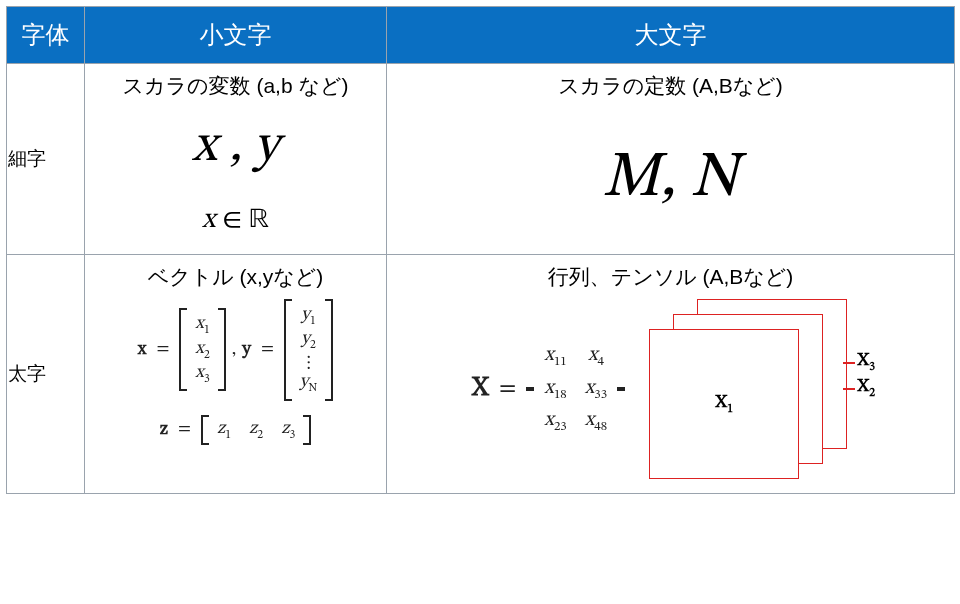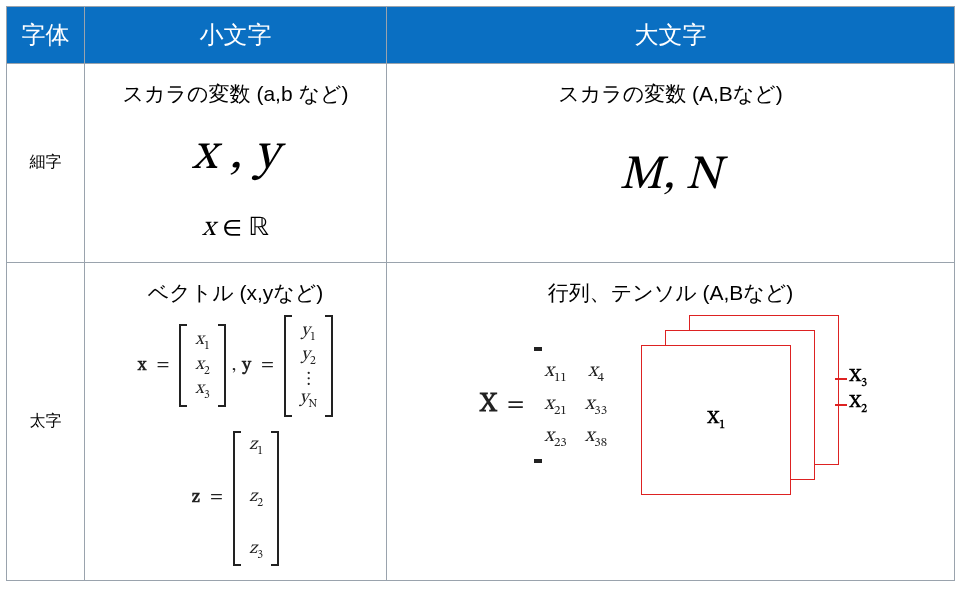--- a/index.html
+++ b/index.html
@@ -25,29 +25,28 @@
     background: #0a6fc2;
     color: #fff;
     font-weight: 400;
     font-size: 24px;
     padding: 12px 8px;
   }
   col.c0 { width: 78px; }
   col.c1 { width: 302px; }
   col.c2 { width: 568px; }
   td.rowhdr {
-    text-align: center;
-    font-size: 16px;
+    font-size: 19px;
     vertical-align: middle;
     font-family: Liberation Mono, monospace;
   }
   td.cell {
     vertical-align: top;
     text-align: center;
-    padding: 12px 6px 14px 6px;
+    padding: 4px 6px 14px 6px;
   }
   .celltitle {
     font-size: 21px;
     text-align: center;
     margin: 4px 0 8px 0;
   }
   
   .mathbig {
     font-family: "STIX Two Math", "Cambria Math", "Latin Modern Math", Georgia, serif;
     font-style: italic;
@@ -101,34 +100,33 @@
     gap: 2px;
     padding: 6px 8px;
   }
   .rowmat {
     display: inline-flex;
     align-items: stretch;
     vertical-align: middle;
   }
   .rowmat .entries {
     display: inline-flex;
-    flex-direction: column;
-    gap: 30px;
+    flex-direction: row;
+    gap: 18px;
     padding: 4px 8px;
   }
   .rowmat .bracket { width: 8px; }
   .eq { margin: 0 4px; font-style: normal; }
   .vdots { font-style: normal; line-height: 0.9; }
   sub { font-size: 0.65em; font-style: normal; }
   
   .mat2 {
     display: inline-flex;
-    align-items: flex-start;
-    vertical-align: middle;
-    flex-direction: column;
+    align-items: center;
+    vertical-align: middle;
   }
   .mat2 .grid {
     display: inline-grid;
     grid-template-columns: auto auto;
     column-gap: 18px;
     row-gap: 6px;
     padding: 8px 10px;
   }
   
   .row22wrap {
@@ -191,22 +189,22 @@
         <div class="celltitle">スカラの変数 (a,b など)</div>
         <div class="mathbig" style="margin-top:10px">x ,  y</div>
         <div class="mathmed row11b">
           <span>x</span>
           <span class="punct"> ∈ </span>
           <span class="bbR">ℝ</span>
         </div>
       </td>
 
       <td class="cell">
-        <div class="celltitle">スカラの変数 (A,Bなど)</div>
-        <div class="mathbig" style="font-size:48px; margin-top:34px">M,  N</div>
+        <div class="celltitle">スカラの定数 (A,Bなど)</div>
+        <div class="mathbig" style="font-size:64px; margin-top:34px">M,  N</div>
       </td>
     </tr>
 
     <tr>
       <td class="rowhdr">太字</td>
 
       <td class="cell">
         <div class="celltitle">ベクトル (x,yなど)</div>
 
         <div class="mathsm2 flexcenter">
@@ -256,24 +254,24 @@
 
         <div class="row22wrap">
           <div class="mathsm flexcenter">
             <span class="bold" style="font-style:normal;font-size:26px">X</span>
             <span class="eq" style="font-size:24px">=</span>
             <span class="mat2">
               <span class="bracket left"></span>
               <span class="grid">
                 <span><span>x</span><sub>11</sub></span>
                 <span><span>x</span><sub>4</sub></span>
-                <span><span>x</span><sub>21</sub></span>
+                <span><span>x</span><sub>18</sub></span>
                 <span><span>x</span><sub>33</sub></span>
                 <span><span>x</span><sub>23</sub></span>
-                <span><span>x</span><sub>38</sub></span>
+                <span><span>x</span><sub>48</sub></span>
               </span>
               <span class="bracket right"></span>
             </span>
           </div>
 
           <div class="tensor">
             <div class="sheet s3"></div>
             <div class="sheet s2"></div>
             <div class="sheet s1">
               <span class="tlbl" style="position:static">

